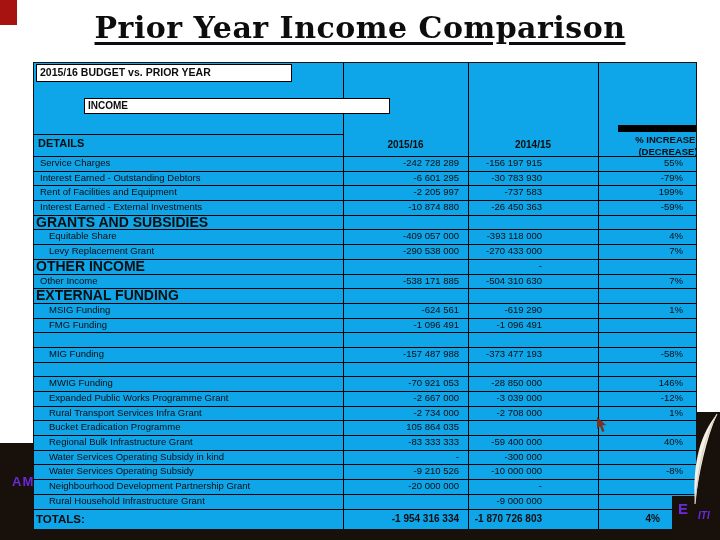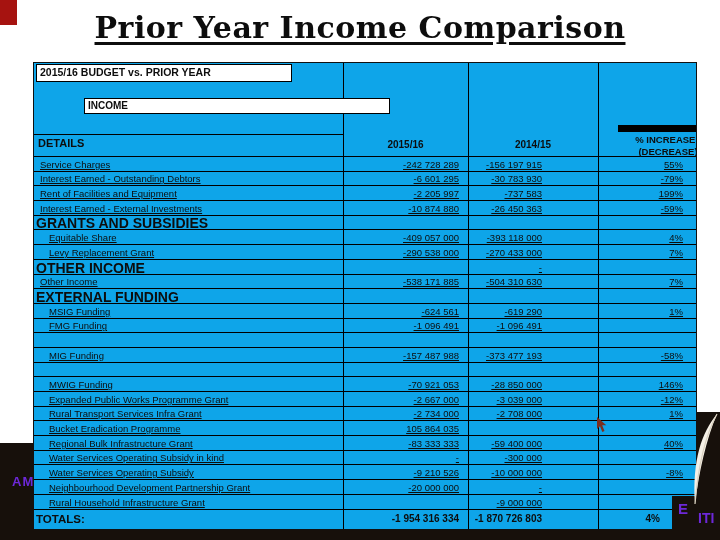--- a/index.html
+++ b/index.html
@@ -8,21 +8,21 @@
 
   
   .red-corner{position:absolute;left:0;top:0;width:17px;height:25px;background:#a61310;z-index:1;}
   .band-left{position:absolute;left:0;top:443px;width:35px;height:97px;background:#17100b;z-index:1;}
   .band-bottom{position:absolute;left:0;top:529px;width:720px;height:11px;background:#17100b;z-index:1;}
   .band-right{position:absolute;left:697px;top:412px;width:23px;height:128px;background:#17100b;z-index:1;}
   .band-corner-right{position:absolute;left:672px;top:496px;width:48px;height:44px;background:#17100b;z-index:5;}
   .frag{position:absolute;color:#6d28d9;font-weight:bold;z-index:6;}
   .frag-am{left:12px;top:474px;font-size:13px;letter-spacing:1px;z-index:2;}
   .frag-e{left:678px;top:500px;font-size:15px;z-index:6;}
-  .frag-iti{left:698px;top:510px;font-size:14px;z-index:6;}
+  .frag-iti{left:698px;top:510px;font-size:10px;font-style:italic;z-index:6;}
   .feather{position:absolute;left:687px;top:412px;z-index:6;}
   .cursor{position:absolute;left:596px;top:417px;z-index:7;}
 
   
   .title{position:absolute;left:0;right:0;top:10px;text-align:center;z-index:2;
          font-family:"DejaVu Serif",serif;font-weight:bold;font-size:30px;letter-spacing:.5px;
          text-decoration:underline;text-decoration-thickness:3px;text-underline-offset:4px;}
 
   
   .table{position:absolute;left:33px;top:62px;width:664px;height:468px;background:#0ea5e9;
@@ -38,21 +38,21 @@
   .hbox2{left:2px;top:35px;width:306px;height:16px;font-size:10px;line-height:13px;padding-left:3px;margin-left:48px;}
   .hline-details{position:absolute;left:0;top:71px;width:309px;border-top:1px solid #000;}
   .hcol{position:absolute;font-weight:bold;}
   .hcol-details{left:4px;top:74px;font-size:11px;}
   .hcol-y1{left:309px;top:76px;width:125px;text-align:center;font-size:10px;}
   .hcol-y2{left:434px;top:76px;width:130px;text-align:center;font-size:10px;}
   .hcol-pct{left:584px;top:62px;width:100px;text-align:center;font-size:9.5px;line-height:12px;
             border-top:7px solid #000000;padding-top:2px;white-space:pre-line;box-sizing:border-box;}
 
   .tbody{flex:0 0 auto;}
-  .trow{display:flex;height:14.7px;border-bottom:1px solid #000;box-sizing:border-box;align-items:flex-end;text-decoration:underline;}
+  .trow{display:flex;height:14.7px;border-bottom:1px solid #000;box-sizing:border-box;align-items:flex-start;}
   .cell{box-sizing:border-box;white-space:nowrap;overflow:hidden;font-size:9.5px;line-height:12px;}
   .c1{width:309px;padding-left:6px;}
   .c1.ind{padding-left:15px;}
   .c2{width:125px;text-align:right;padding-right:9px;}
   .c3{width:130px;text-align:right;padding-right:56px;}
   .c4{flex:1;text-align:right;padding-right:13px;}
   .trow.section .c1{font-weight:bold;font-size:14px;padding-left:2px;}
 
   .totals{display:flex;flex:1;align-items:center;font-weight:bold;}
   .totals .c1{font-size:11.5px;padding-left:2px;}

